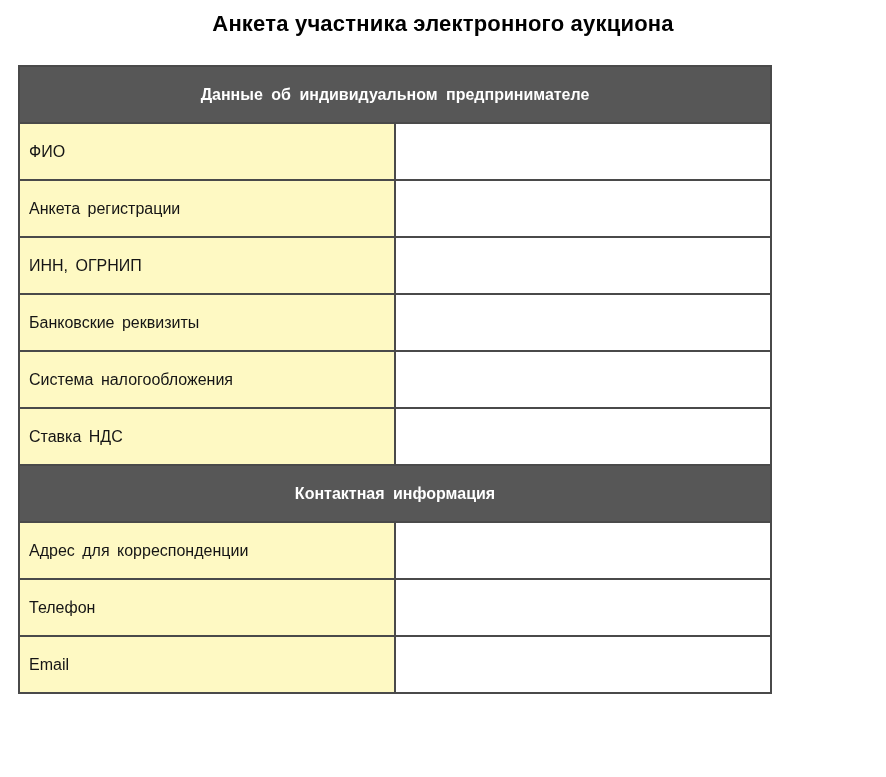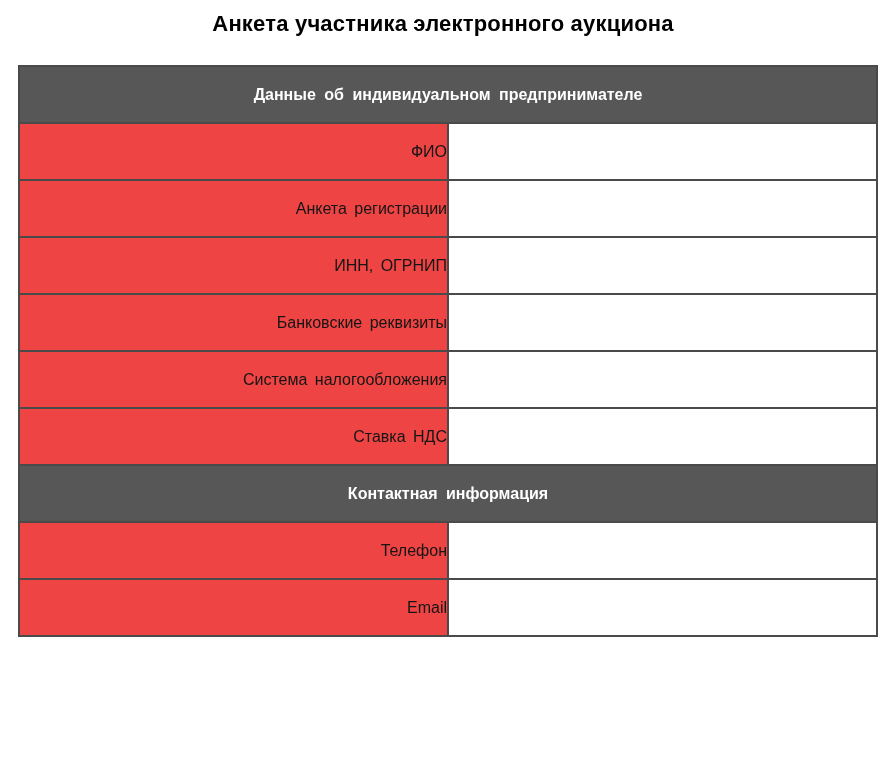--- a/index.html
+++ b/index.html
@@ -21,21 +21,21 @@
     text-align: center;
     font-size: 22px;
     font-weight: bold;
     color: #000000;
     letter-spacing: 0.2px;
   }
   table.form-table {
     position: absolute;
     left: 18px;
     top: 65px;
-    width: 860px;
+    width: 754px;
     border-collapse: collapse;
     table-layout: fixed;
     border: 2px solid #3f3f3f;
   }
   table.form-table td,
   table.form-table th {
     border: 2px solid #4a4a4a;
     height: 53px; 
     box-sizing: content-box;
   }
@@ -45,27 +45,27 @@
     font-size: 16px;
     font-weight: bold;
     text-align: center;
     vertical-align: middle;
     word-spacing: 4px;
     border-bottom: 2px solid #2e2e2e;
     border-top: 2px solid #2e2e2e;
   }
   td.label-cell {
     width: 415px;
-    padding: 0 0 0 9px;
+    padding: 0 8px 0 9px;
     font-size: 16px;
     color: #151515;
     vertical-align: middle;
-    text-align: right;
+    text-align: left;
     word-spacing: 3px;
-    background: #ef4444;
+    background: #fef9c3;
     border-right: 2px solid #6e6e6e;
   }
   td.value-cell {
     background: #ffffff;
     border-left: 2px solid #6e6e6e;
   }
 </style>
 </head>
 <body>
 
@@ -108,20 +108,24 @@
 
       <tr>
         <td class="label-cell">Ставка НДС</td>
         <td class="value-cell"></td>
       </tr>
 
       <tr>
         <th class="section-header" colspan="2">Контактная информация</th>
       </tr>
 
+      <tr>
+        <td class="label-cell">Адрес для корреспонденции</td>
+        <td class="value-cell"></td>
+      </tr>
 
       <tr>
         <td class="label-cell">Телефон</td>
         <td class="value-cell"></td>
       </tr>
 
       <tr>
         <td class="label-cell">Email</td>
         <td class="value-cell"></td>
       </tr>

